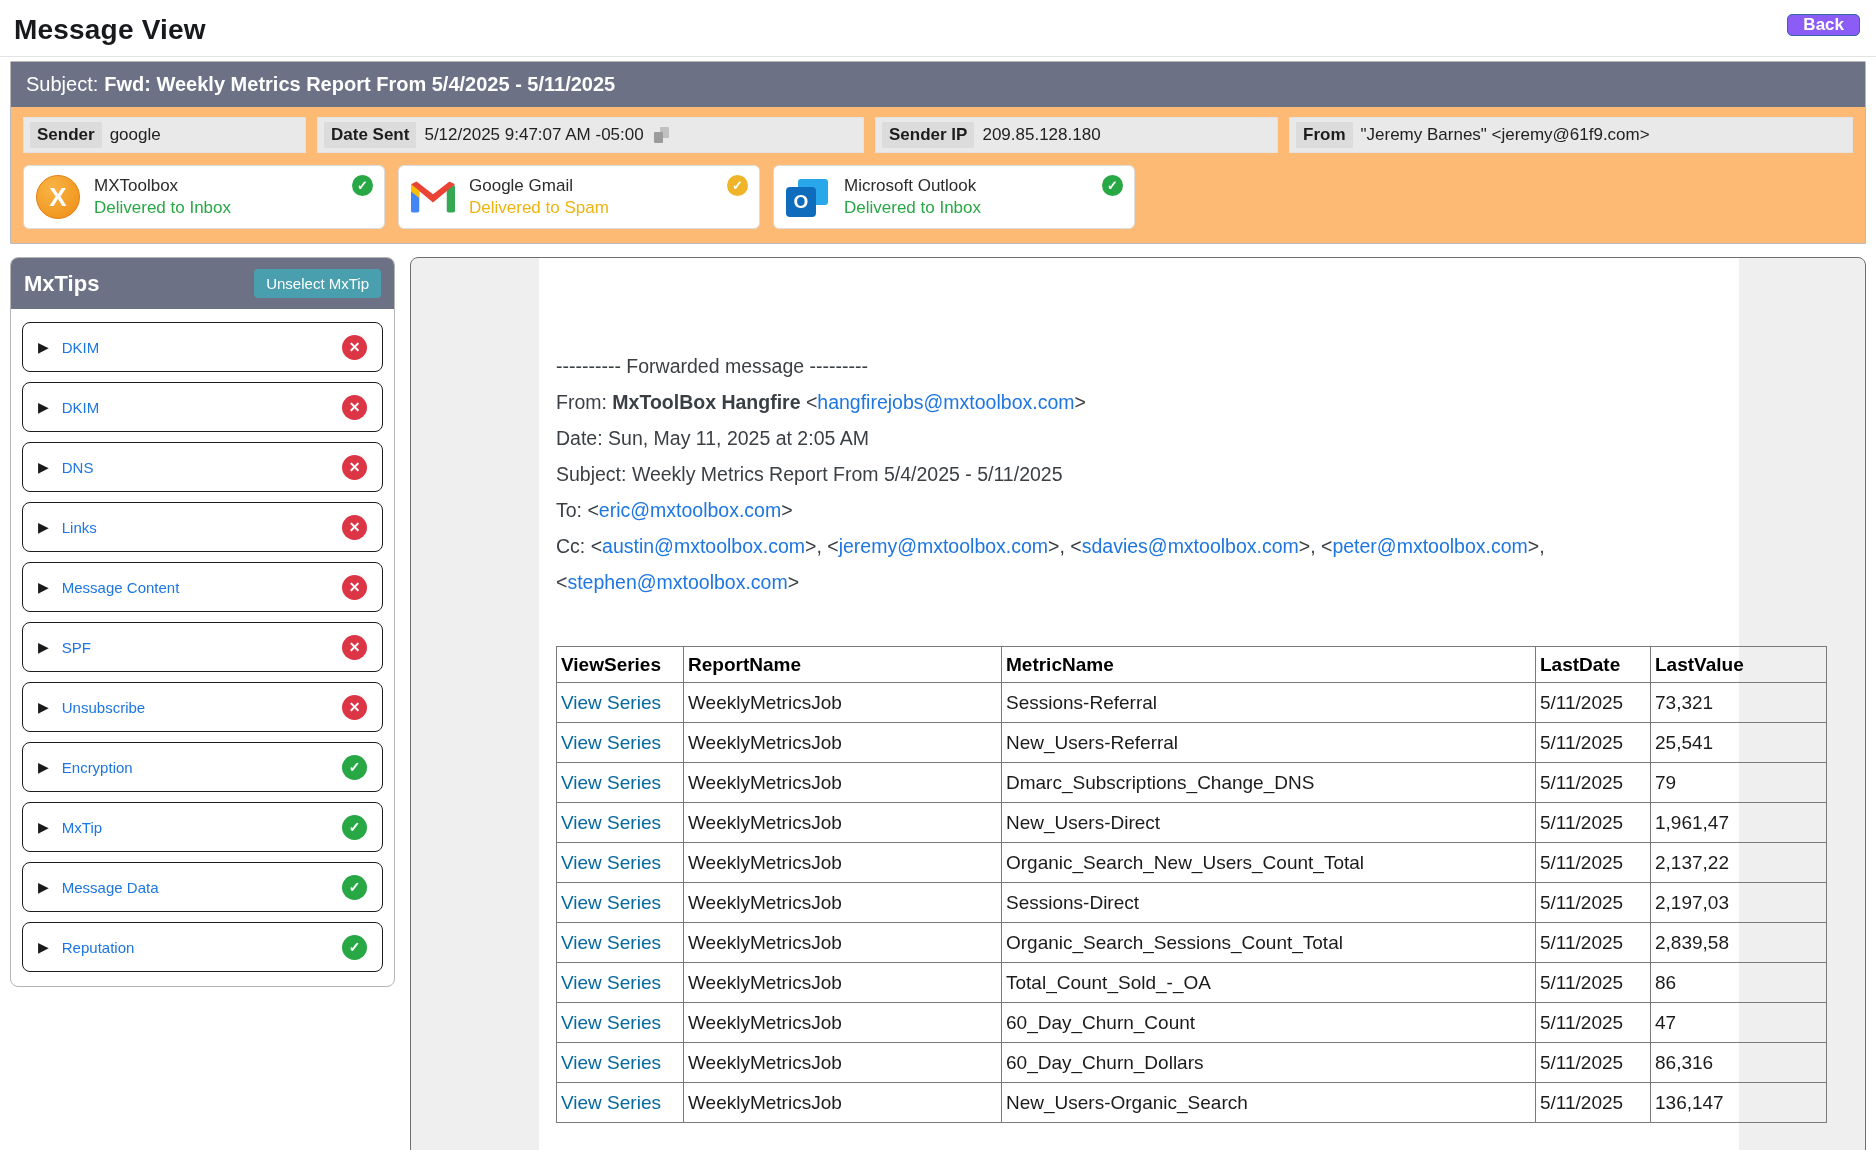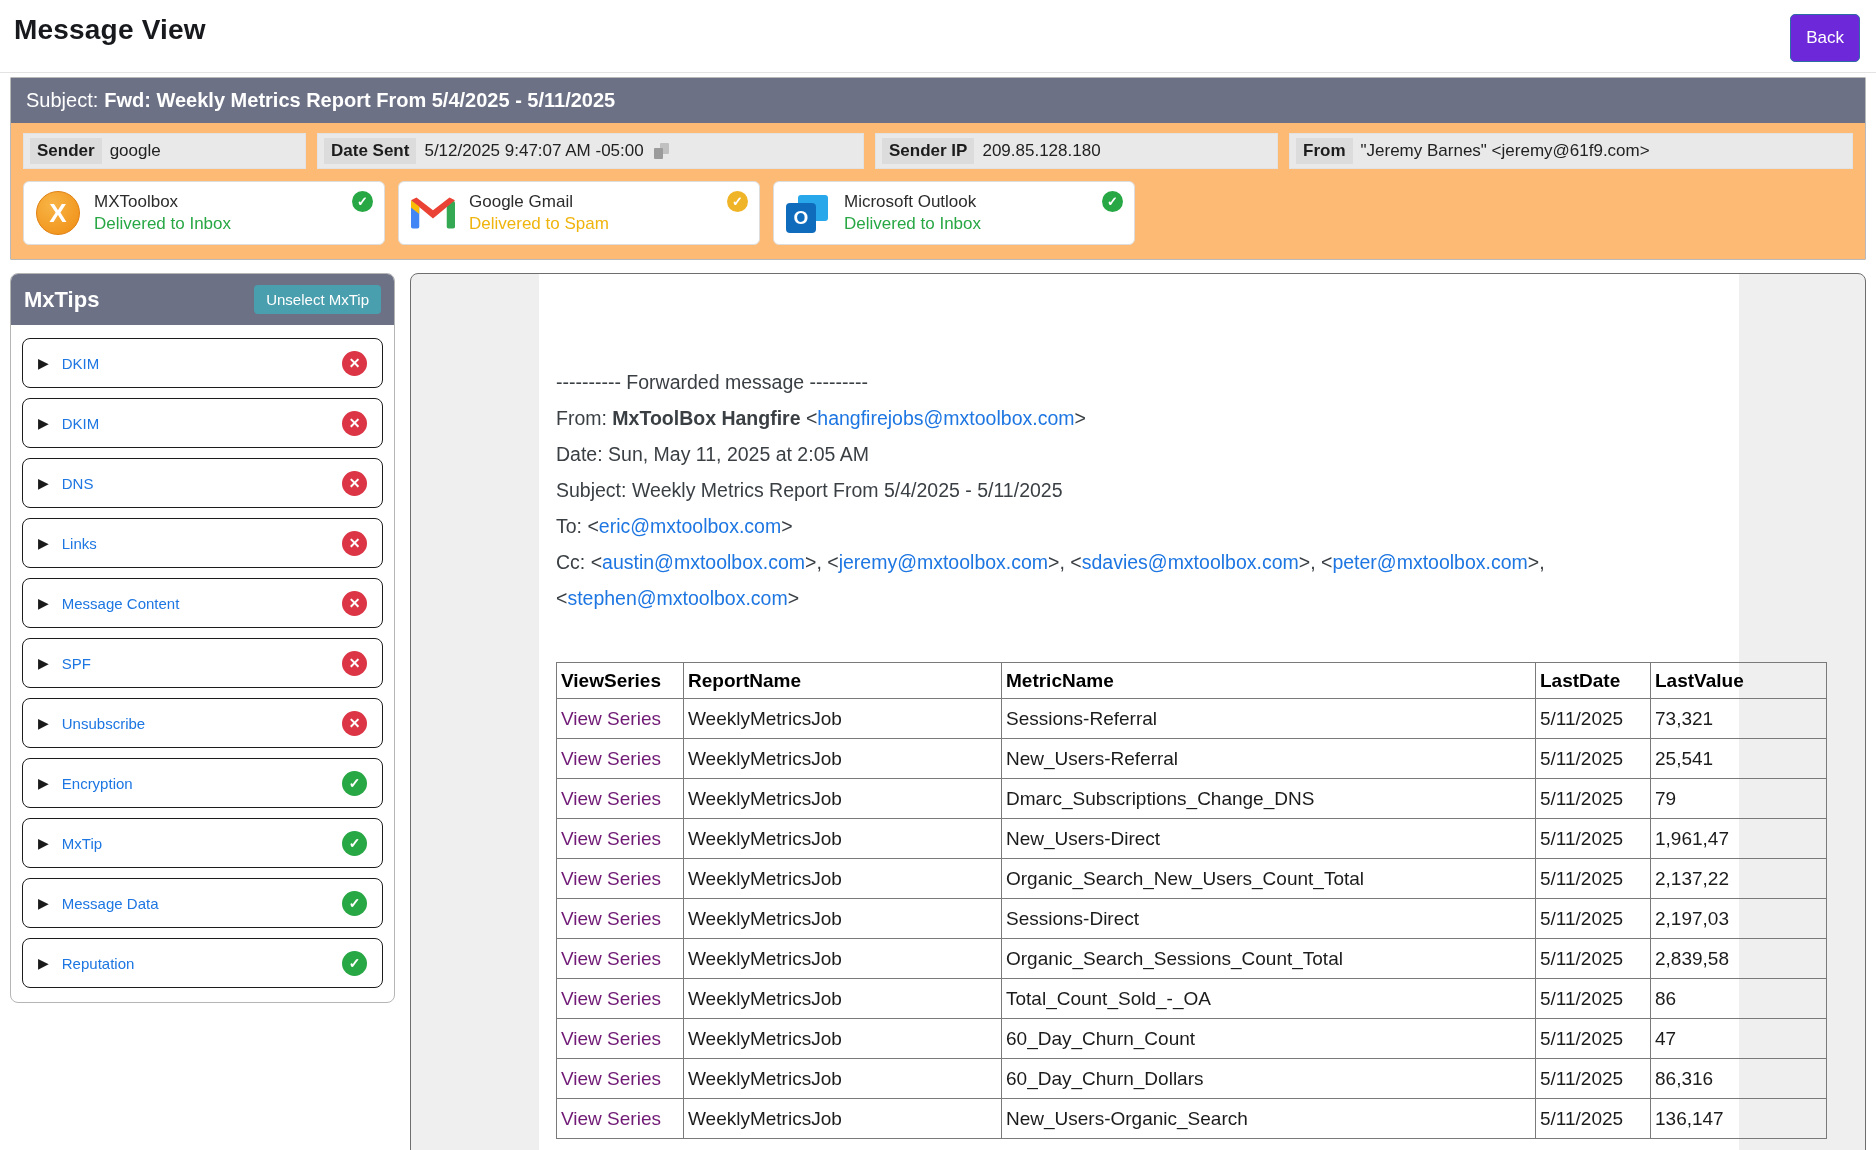--- a/index.html
+++ b/index.html
@@ -3,22 +3,22 @@
 <meta charset="utf-8">
 <style>
   * { margin:0; padding:0; box-sizing:border-box; }
   html,body { width:1876px; height:1150px; overflow:hidden; background:#fff;
     font-family:"Liberation Sans", sans-serif; color:#212529; }
 
   
   .page-header { display:flex; justify-content:space-between; align-items:flex-start;
     padding:14px 16px 10px 14px; border-bottom:1px solid #e3e3e3; }
   .page-title { font-size:28px; font-weight:bold; color:#17191c; letter-spacing:.2px; }
-  .back-btn { background:#6d28d9; border:1px solid #2e6da4; color:#fff; font-size:17px;
-    padding:13px 15px; border-radius:5px; cursor:pointer; font-family:inherit; }
+  .back-btn { background:#8b5cf6; border:1px solid #2e6da4; color:#fff; font-size:17px;
+    padding:0 15px; border-radius:5px; cursor:pointer; font-family:inherit;font-weight:bold; }
 
   
   .msg-panel { margin:4px 10px 0 10px; border:1px solid #b9b9b9; border-radius:1px;
     background:#fdba74; overflow:hidden; }
   .subject-bar { background:#6c7186; color:#fff; padding:11px 15px; font-size:20px; }
   .subject-bar .subj-label { font-weight:normal; margin-right:6px; }
   .subject-bar .subj-text { font-weight:bold; }
   .meta-row { display:flex; gap:11px; padding:10px 12px 5px 12px; }
   .meta-cell { background:#e9e9e9; border:1px solid #e2e2e2; padding:4px 6px;
     font-size:17px; color:#222; display:flex; align-items:center; overflow:hidden; white-space:nowrap; }
@@ -77,21 +77,21 @@
   .cc-line { max-width:1150px; }
 
   
   .table-wrap { margin-top:46px; width:1371px; overflow:hidden; }
   table.metrics { border-collapse:collapse; min-width:1270px; table-layout:fixed; font-size:19px; color:#1b1b1b; }
   .metrics th, .metrics td { border:1px solid #7a7a7a; padding:5px 4px; height:40px;
     text-align:left; white-space:nowrap; overflow:hidden; font-weight:normal; }
   .metrics th { font-weight:bold; color:#000; height:36px; }
   .col-vs { width:127px; } .col-rn { width:318px; } .col-mn { width:534px; }
   .col-ld { width:115px; } .col-lv { width:176px; }
-  .metrics a { color:#701a75; text-decoration:none; cursor:pointer; }
+  .metrics a { color:#0369a1; text-decoration:none; cursor:pointer; }
 </style>
 </head>
 <body>
 
 <div class="page-header">
   <div class="page-title">Message View</div>
   <button class="back-btn">Back</button>
 </div>
 
 <div class="msg-panel">

